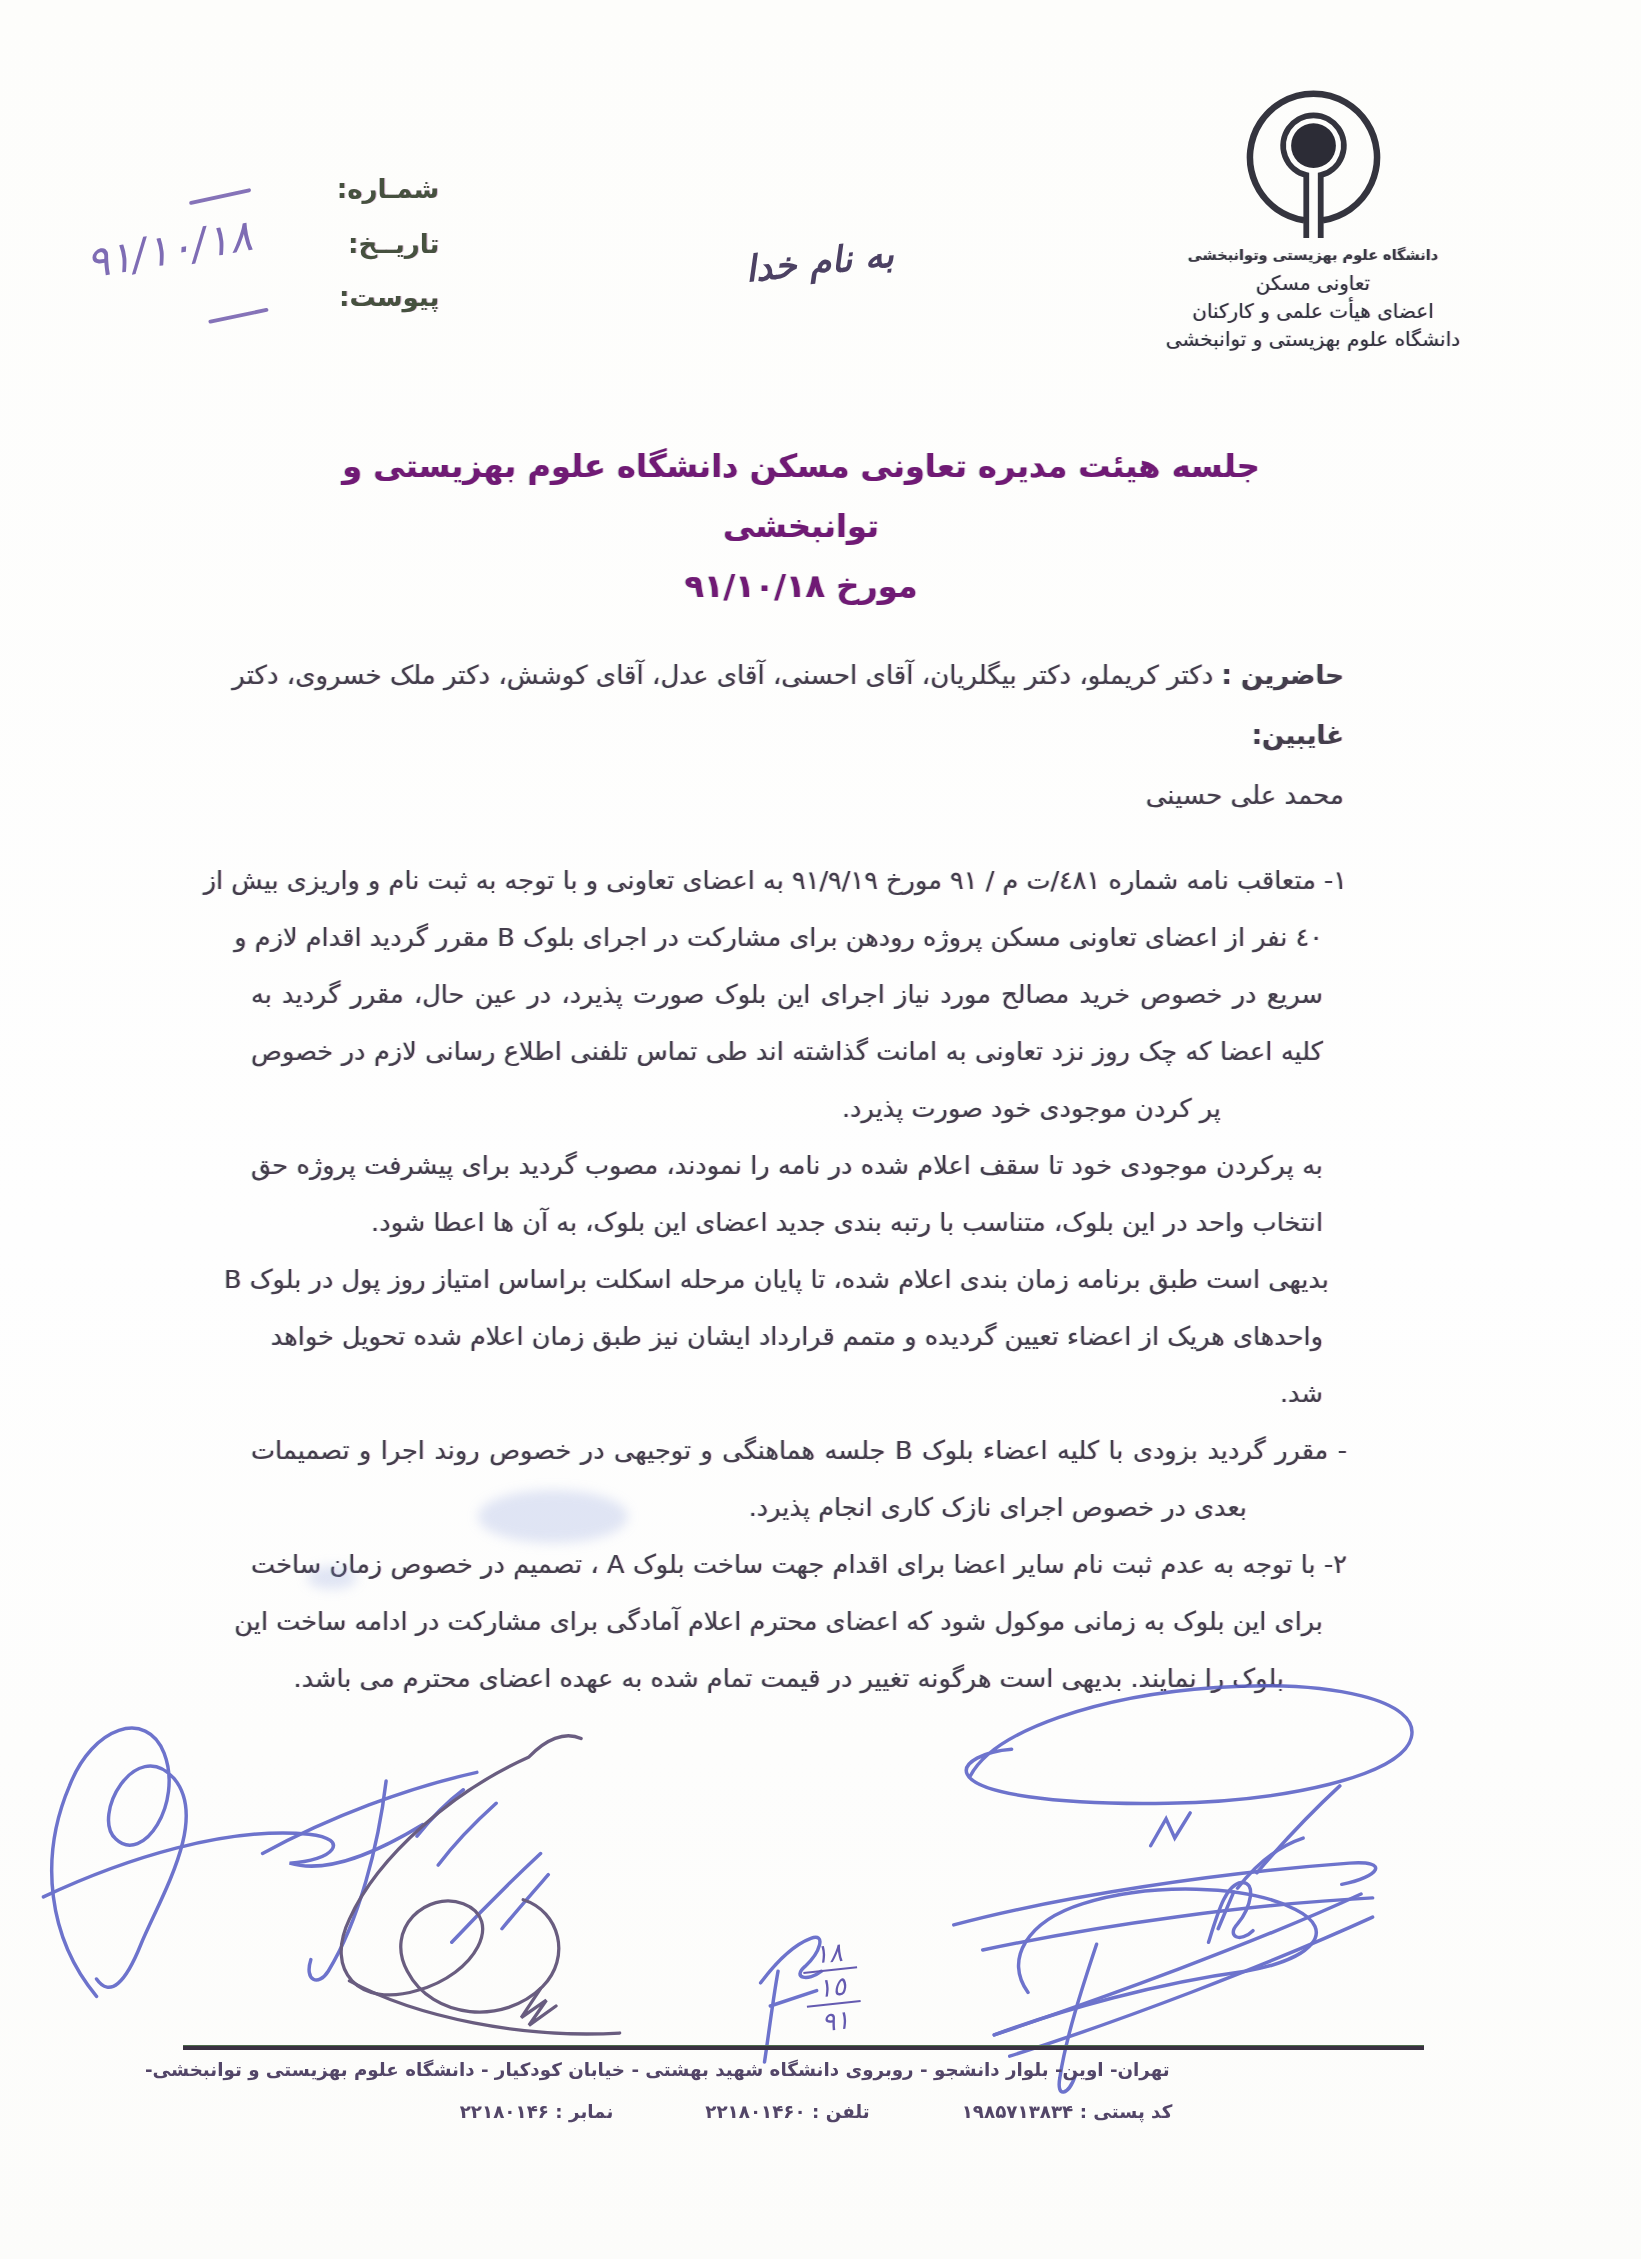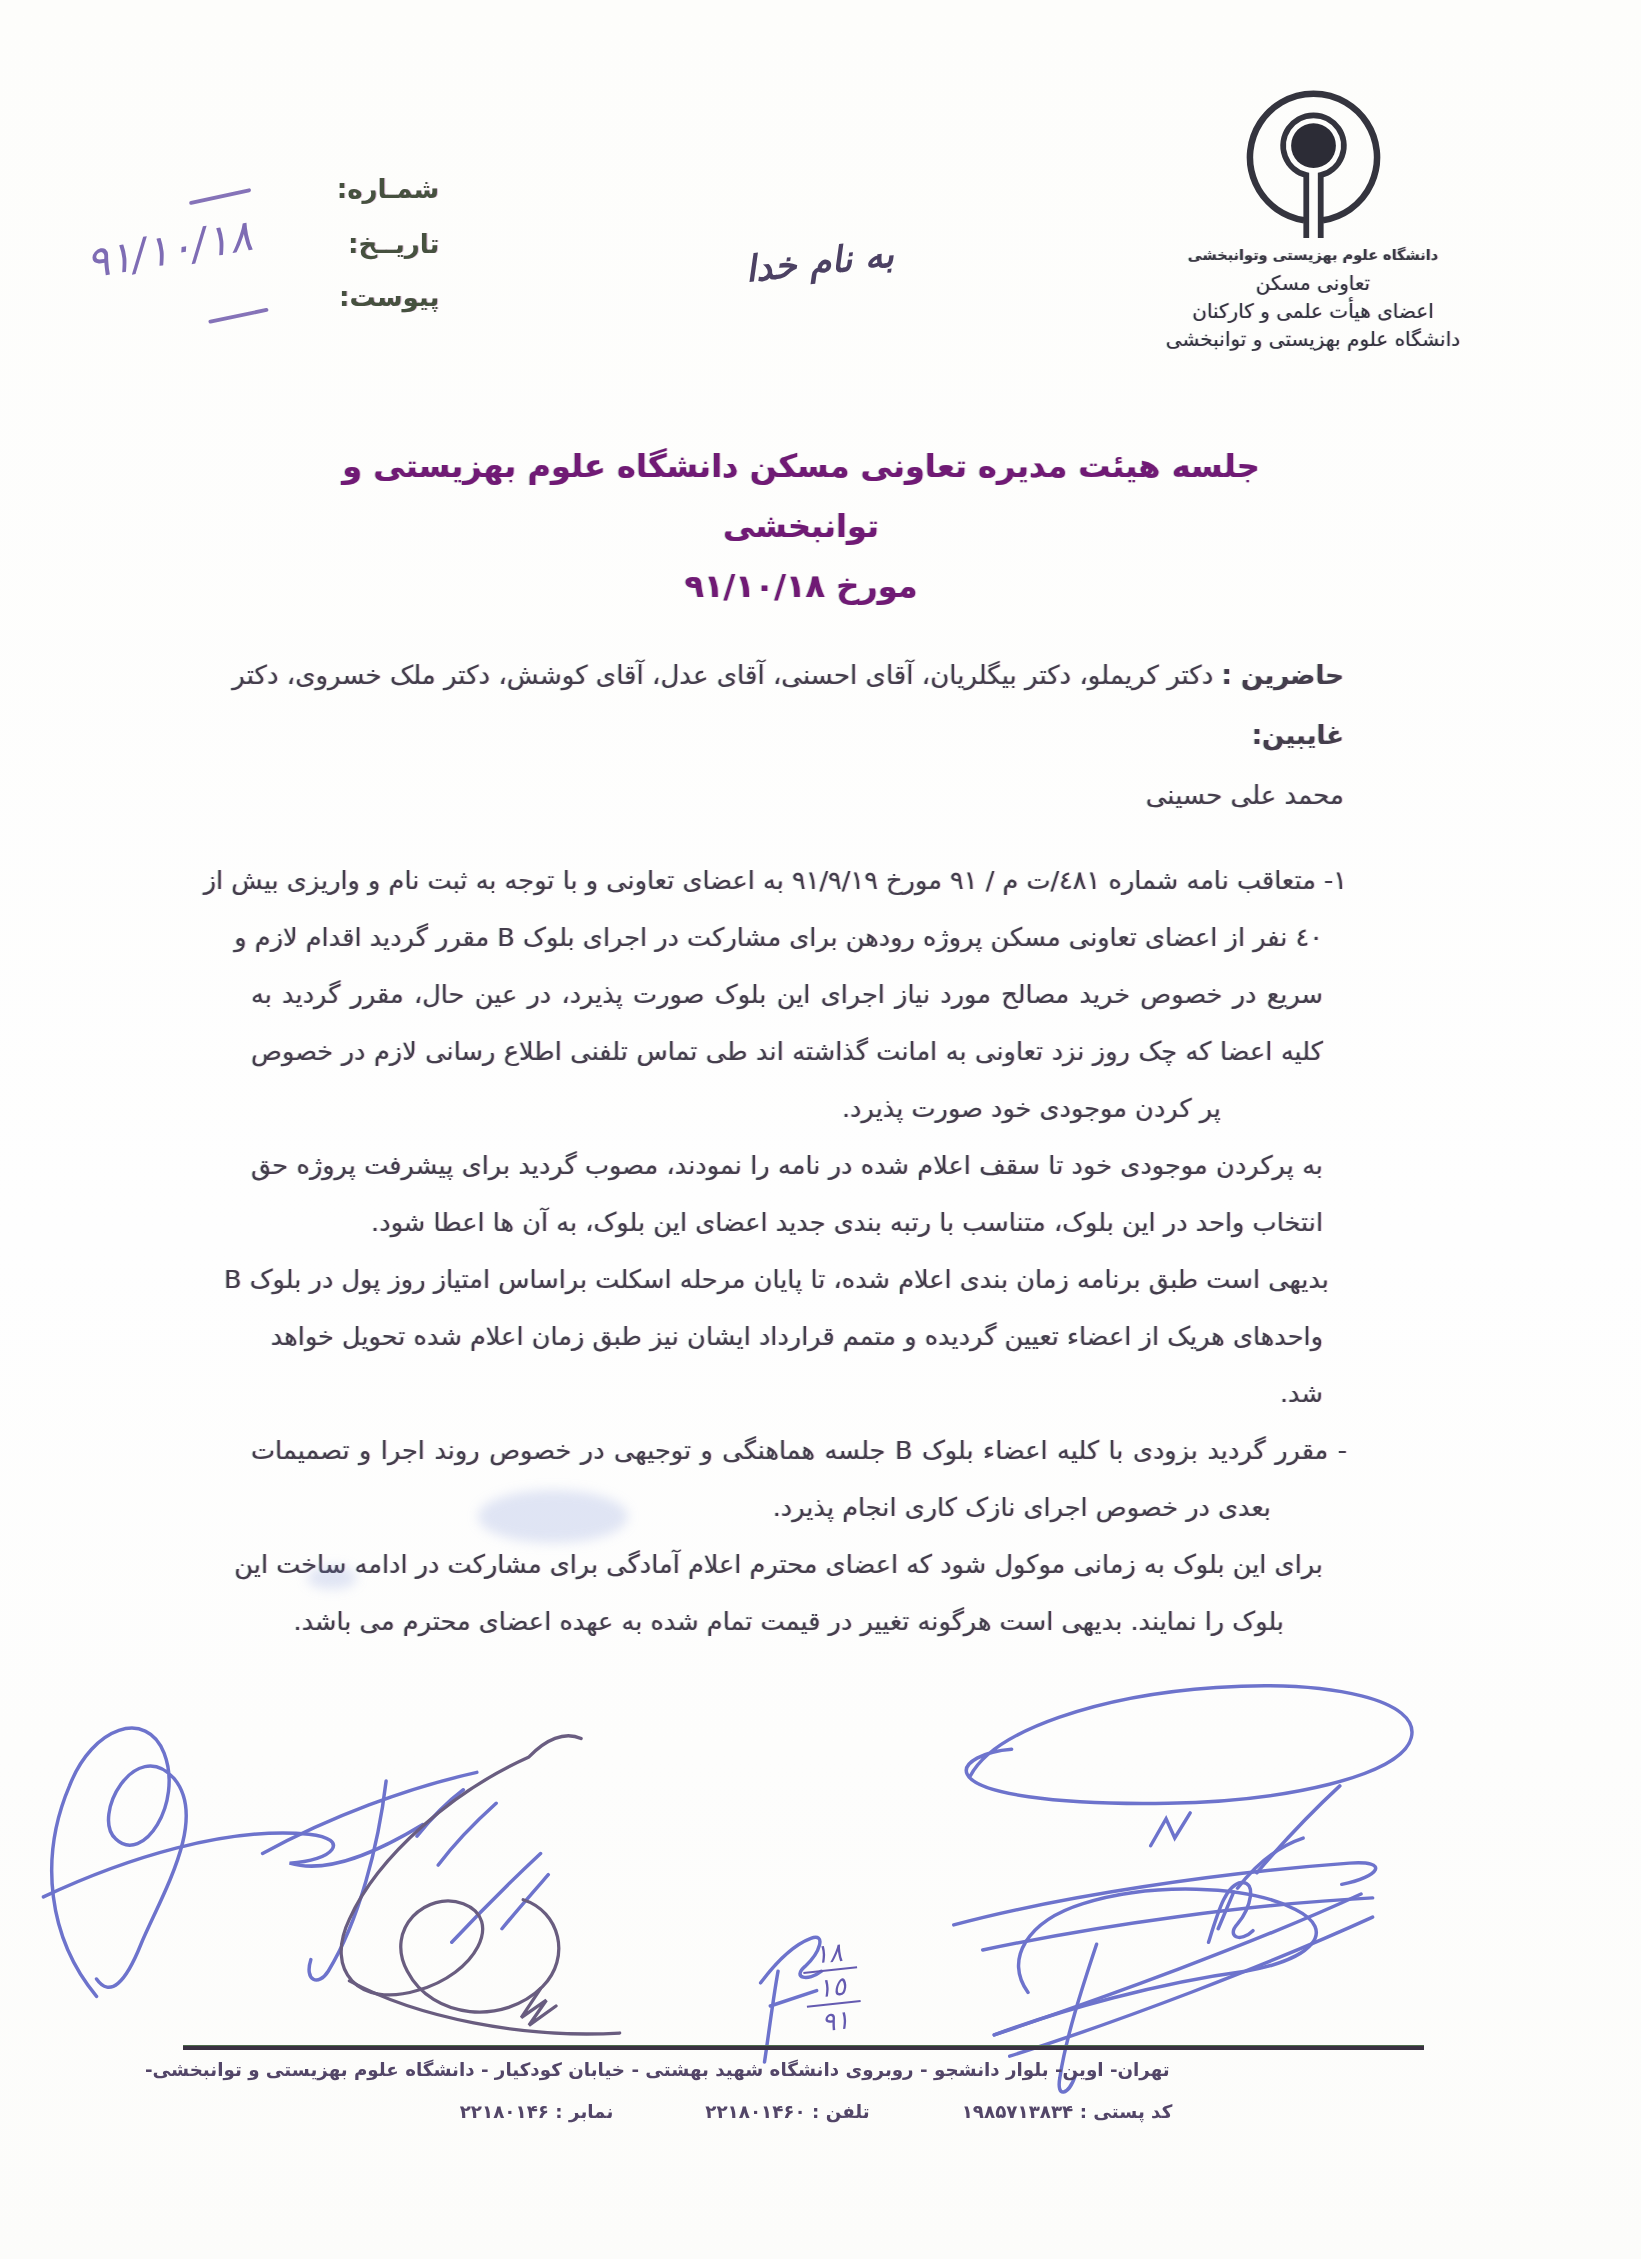--- a/index.html
+++ b/index.html
@@ -97,21 +97,22 @@
   <div class="jline print">۱- متعاقب نامه شماره ٤٨١/ت م / ۹۱ مورخ ۹۱/۹/۱۹ به اعضای تعاونی و با توجه به ثبت نام و واریزی بیش از</div>
   <div class="jline print" style="margin-right:24px;">٤٠ نفر از اعضای تعاونی مسکن پروژه رودهن برای مشارکت در اجرای بلوک B مقرر گردید اقدام لازم و</div>
   <div class="jline print" style="margin-right:24px;">سریع در خصوص خرید مصالح مورد نیاز اجرای این بلوک صورت پذیرد، در عین حال، مقرر گردید به</div>
   <div class="jline print" style="margin-right:24px;">کلیه اعضا که چک روز نزد تعاونی به امانت گذاشته اند طی تماس تلفنی اطلاع رسانی لازم در خصوص</div>
   <div class="rline print" style="margin-right:126px;">پر کردن موجودی خود صورت پذیرد.</div>
   <div class="jline print" style="margin-right:24px;">به پرکردن موجودی خود تا سقف اعلام شده در نامه را نمودند، مصوب گردید برای پیشرفت پروژه حق</div>
   <div class="rline print" style="margin-right:24px;">انتخاب واحد در این بلوک، متناسب با رتبه بندی جدید اعضای این بلوک، به آن ها اعطا شود.</div>
   <div class="jline print" style="margin-right:18px;">بدیهی است طبق برنامه زمان بندی اعلام شده، تا پایان مرحله اسکلت براساس امتیاز روز پول در بلوک B</div>
   <div class="rline print" style="margin-right:24px;">واحدهای هریک از اعضاء تعیین گردیده و متمم قرارداد ایشان نیز طبق زمان اعلام شده تحویل خواهد شد.</div>
   <div class="jline print">- مقرر گردید بزودی با کلیه اعضاء بلوک B جلسه هماهنگی و توجیهی در خصوص روند اجرا و تصمیمات</div>
-  <div class="rline print" style="margin-right:76px;">بعدی در خصوص اجرای نازک کاری انجام پذیرد.</div>
+  <div class="rline print" style="margin-right:100px;">بعدی در خصوص اجرای نازک کاری انجام پذیرد.</div>
+  <div class="jline print">۲- با توجه به عدم ثبت نام سایر اعضا برای اقدام جهت ساخت بلوک A ، تصمیم در خصوص زمان ساخت</div>
   <div class="jline print" style="margin-right:24px;">برای این بلوک به زمانی موکول شود که اعضای محترم اعلام آمادگی برای مشارکت در ادامه ساخت این</div>
   <div class="rline print" style="margin-right:63px;">بلوک را نمایند. بدیهی است هرگونه تغییر در قیمت تمام شده به عهده اعضای محترم می باشد.</div>
 </div>
 
 <div class="abs smudge" style="left:478px;top:1490px;width:150px;height:53px;"></div>
 <div class="abs smudge" style="left:307px;top:1566px;width:50px;height:23px;"></div>
 
 <svg class="abs" style="left:0;top:0;" width="1641" height="2259" viewBox="0 0 1700 2340" aria-hidden="true">
   <g fill="none" stroke="#5a61c6" stroke-width="3.6" stroke-linecap="round" opacity="0.88">
 

